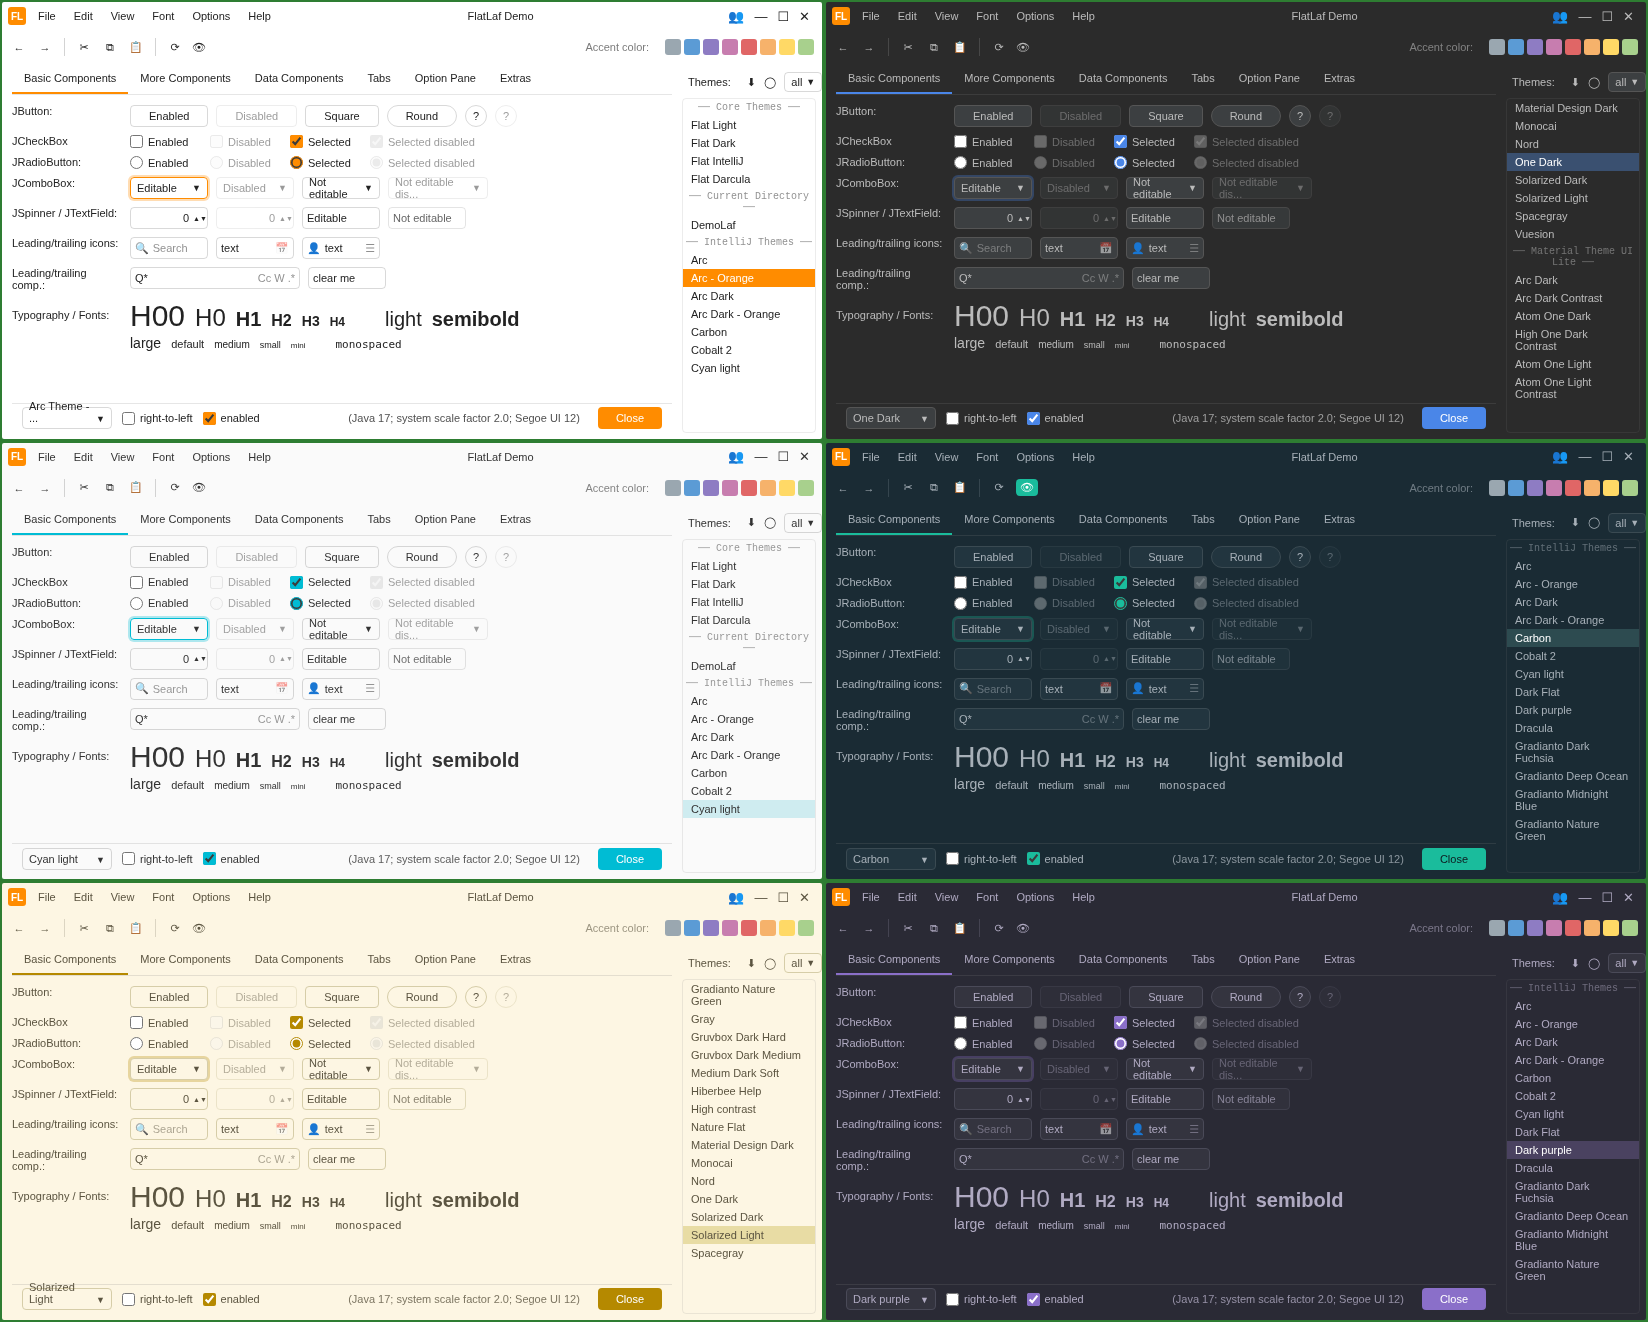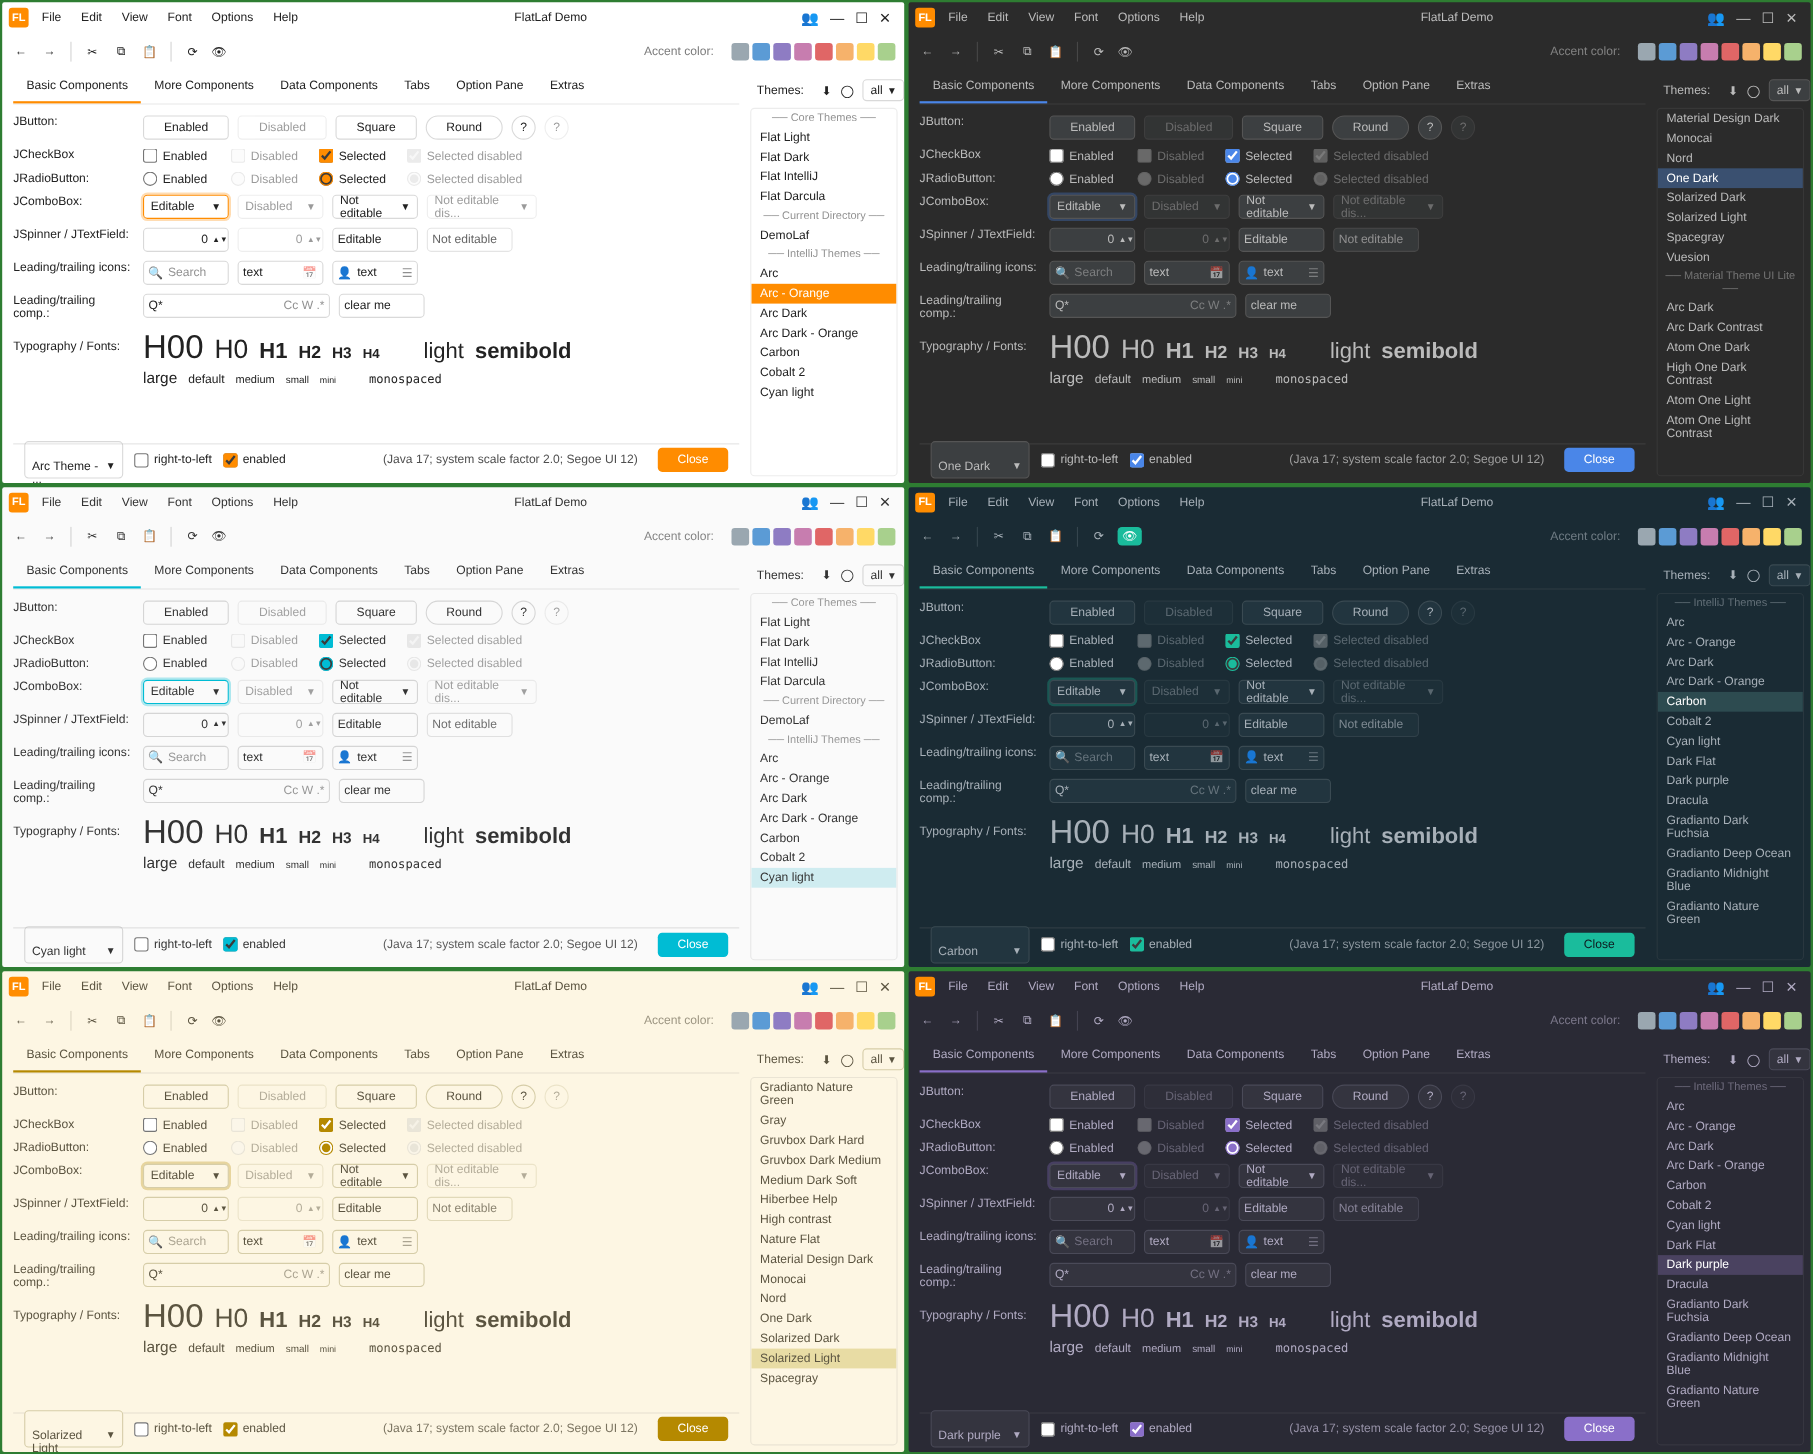--- a/index.html
+++ b/index.html
@@ -45,30 +45,30 @@
 .txtbox { display: flex; align-items: center; height: 22px; border: 1px solid rgba(128,128,128,0.3); border-radius: 4px; width: 78px; padding: 0 4px; gap: 4px; font-size: 11px; position: relative; }
 .txtbox .trail { margin-left: auto; opacity: 0.5; }
 .typo .big { display: flex; align-items: baseline; gap: 10px; }
 .typo .h00 { font-size: 30px; } .typo .h0 { font-size: 24px; } .typo .h1 { font-size: 20px; font-weight: 600; }
 .typo .h2 { font-size: 16px; font-weight: 600; } .typo .h3 { font-size: 14px; font-weight: 600; } .typo .h4 { font-size: 12px; font-weight: 600; }
 .typo .light { font-size: 20px; font-weight: 300; } .typo .semi { font-size: 20px; font-weight: 600; }
 .typo .small { display: flex; gap: 10px; align-items: baseline; margin-top: 2px; }
 .typo .large { font-size: 14px; } .typo .default { font-size: 11px; } .typo .medium { font-size: 10px; }
 .typo .sm { font-size: 9px; } .typo .mini { font-size: 8px; } .typo .mono { font-family: monospace; font-size: 11px; margin-left: 20px; }
 .footer { display: flex; align-items: center; height: 30px; gap: 10px; padding: 0 10px; border-top: 1px solid rgba(128,128,128,0.2); }
-.footer .themesel { width: 90px; height: 22px; border: 1px solid rgba(128,128,128,0.3); border-radius: 4px; padding: 16px 6px; font-size: 11px; display: flex; align-items: flex-start; }
+.footer .themesel { width: 90px; height: 22px; border: 1px solid rgba(128,128,128,0.3); border-radius: 4px; padding: 4px 6px; font-size: 11px; display: flex; align-items: flex-end; }
 .footer .themesel .caret { margin-left: auto; font-size: 9px; }
 .footer .status { flex: 1; text-align: right; font-size: 11px; opacity: 0.8; padding-right: 8px; }
 .closebtn { height: 22px; padding: 0 18px; border-radius: 4px; color: #fff; font-size: 11px; display: inline-flex; align-items: center; cursor: pointer; }
 .side { width: 140px; display: flex; flex-direction: column; padding: 0 6px 6px 0; }
 .sidehdr { display: flex; align-items: center; gap: 8px; padding: 8px 6px 6px 6px; font-size: 11px; }
 .sidehdr .sp { flex: 1; }
 .allsel { height: 20px; border: 1px solid rgba(128,128,128,0.3); border-radius: 4px; padding: 0 6px; font-size: 11px; display: flex; align-items: center; gap: 4px; }
 .tlist { flex: 1; overflow-y: auto; font-size: 11px; border: 1px solid rgba(128,128,128,0.15); border-radius: 4px; }
-.tsep { text-align: center; font-size: 10px; opacity: 0.5; padding: 3px 0; position: relative; }
+.tsep { text-align: center; font-size: 10px; opacity: 0.5; padding: 3px 0; position: relative; font-family: Liberation Mono, monospace; }
 .titem { padding: 3px 8px; cursor: pointer; }
 .titem.sel { background: var(--accent); color: #fff; }
 .eye-on { background: var(--accent); color: #fff; border-radius: 4px; padding: 2px 4px; }
 
 
 .light1 { background: #fff; color: #222; --accent: #ff8c00; }
 .light1 .closebtn { background: #ff8c00; }
 .dark1 { background: #2b2b2b; color: #bbb; --accent: #4a86e8; }
 .dark1 .btn, .dark1 .combo, .dark1 .spin, .dark1 .search, .dark1 .txtbox, .dark1 .txtfield, .dark1 .iconbtn, .dark1 .footer .themesel, .dark1 .allsel { background: #3c3f41; border-color: #555; }
 .dark1 .titem.sel { background: #3a5070; }

